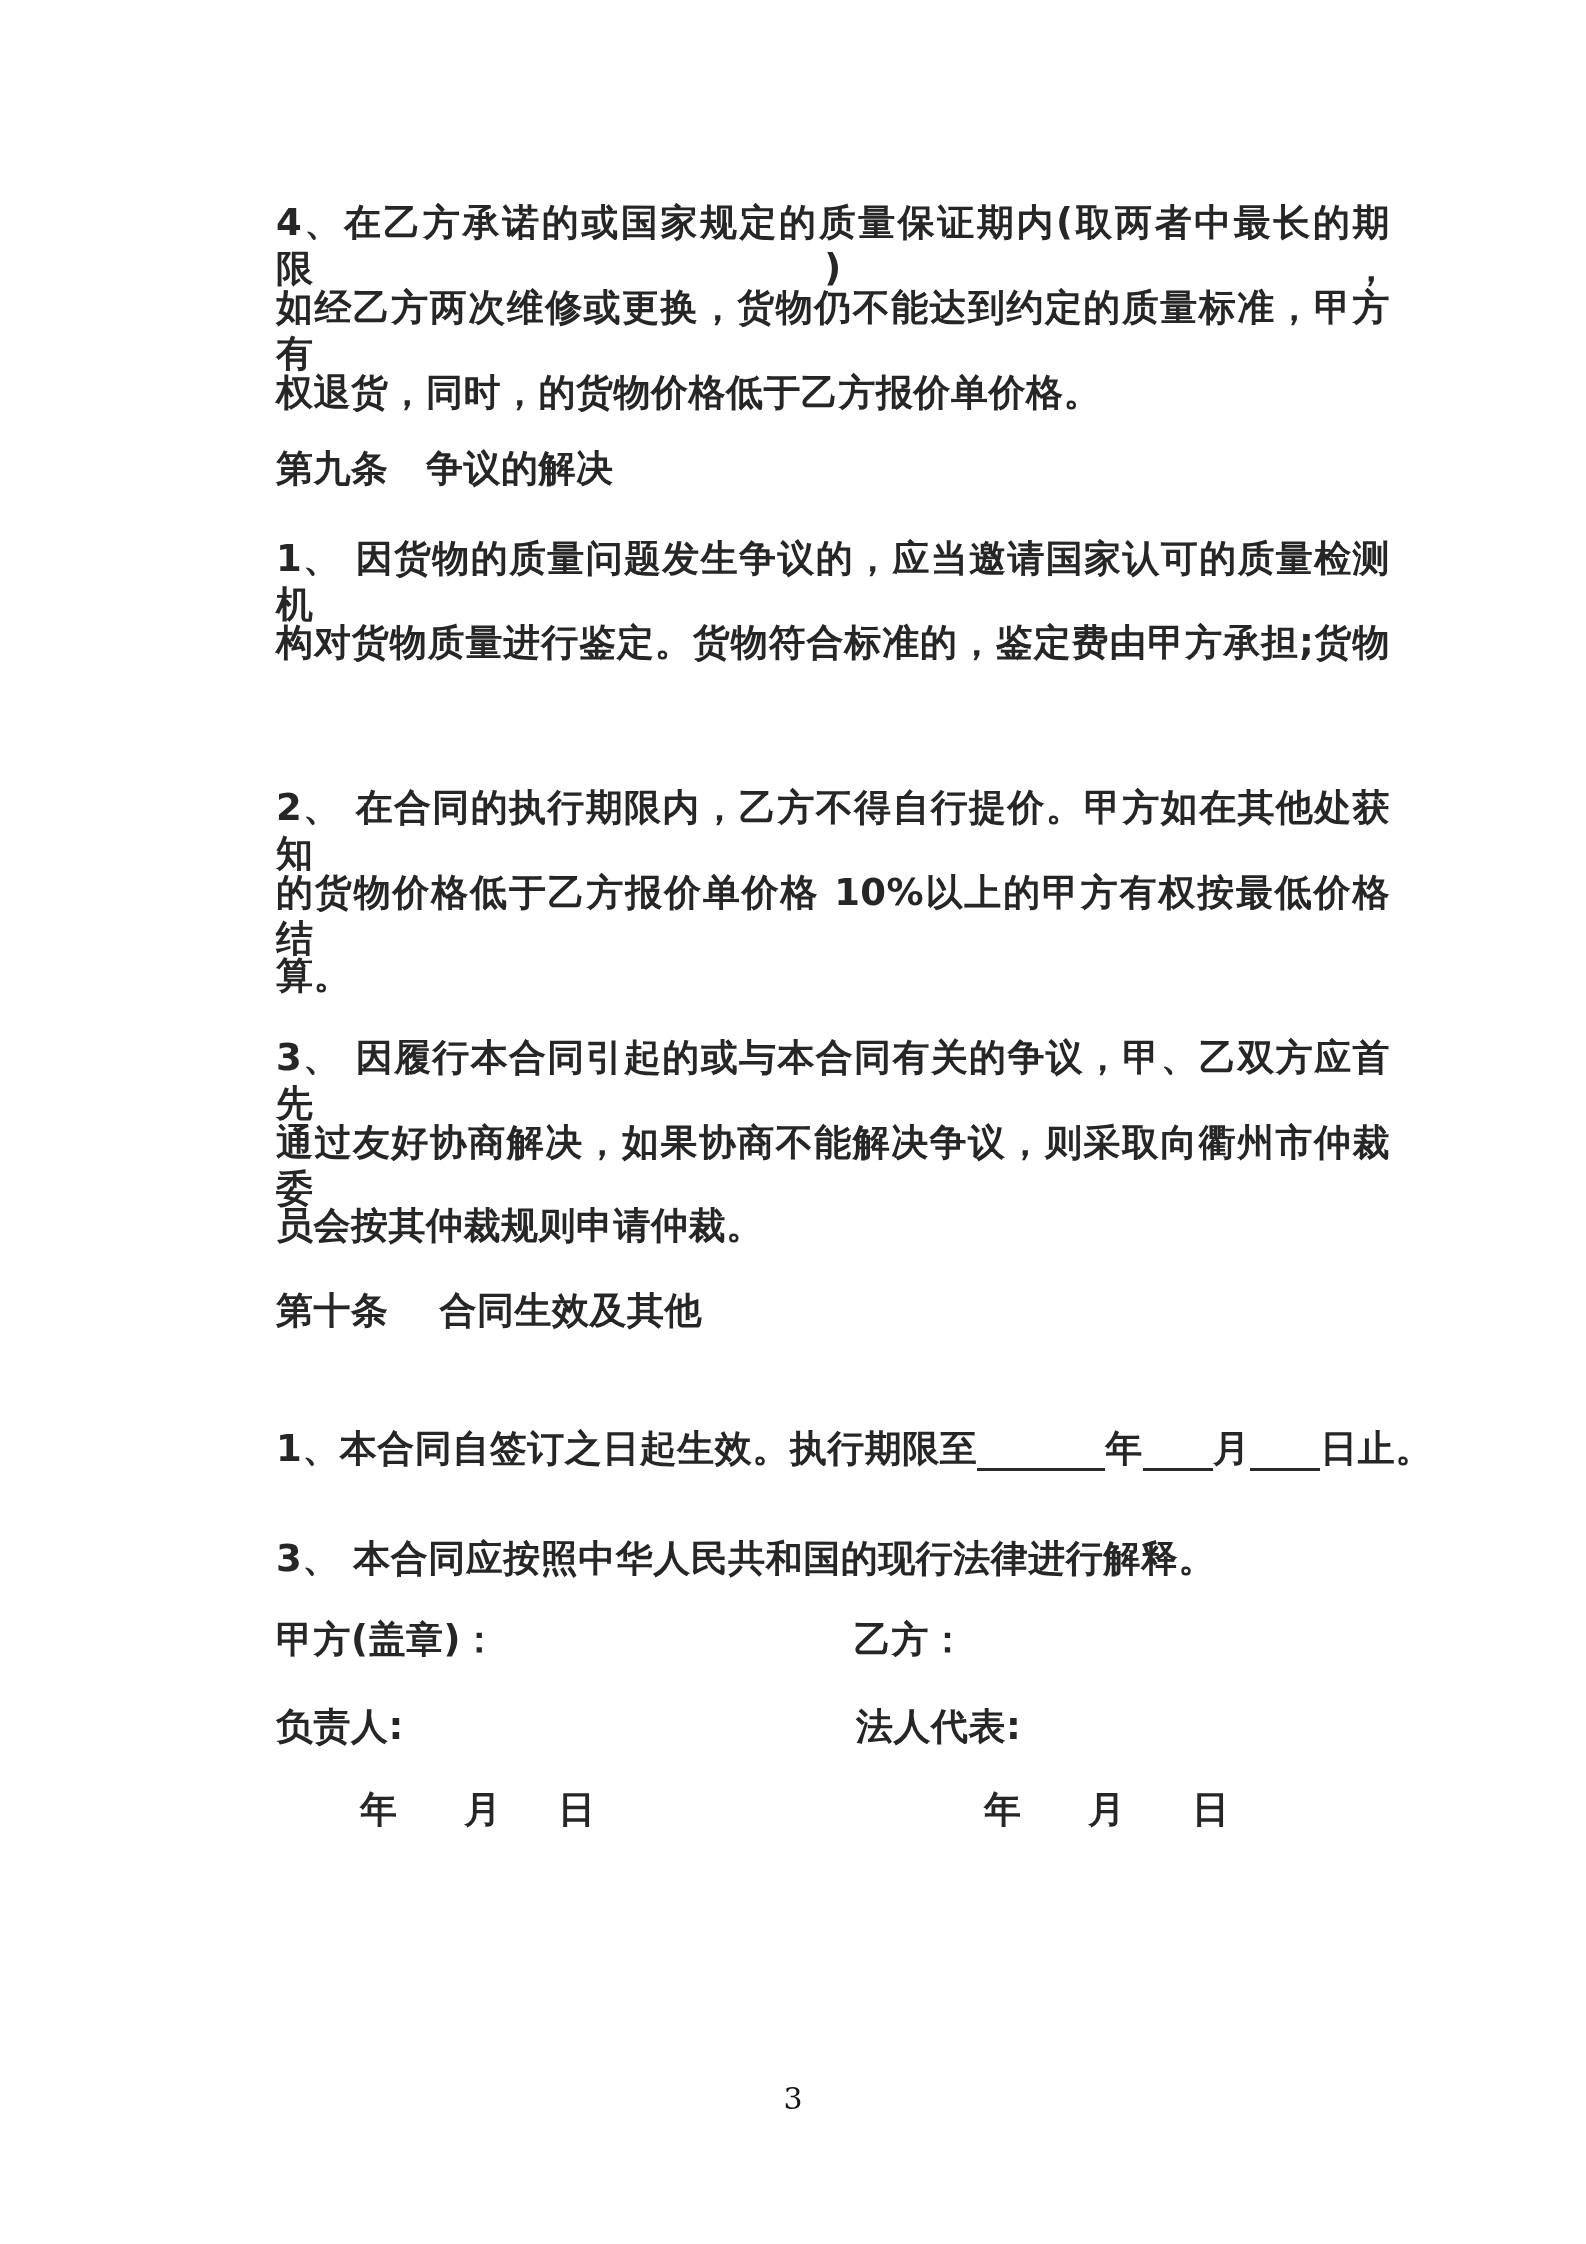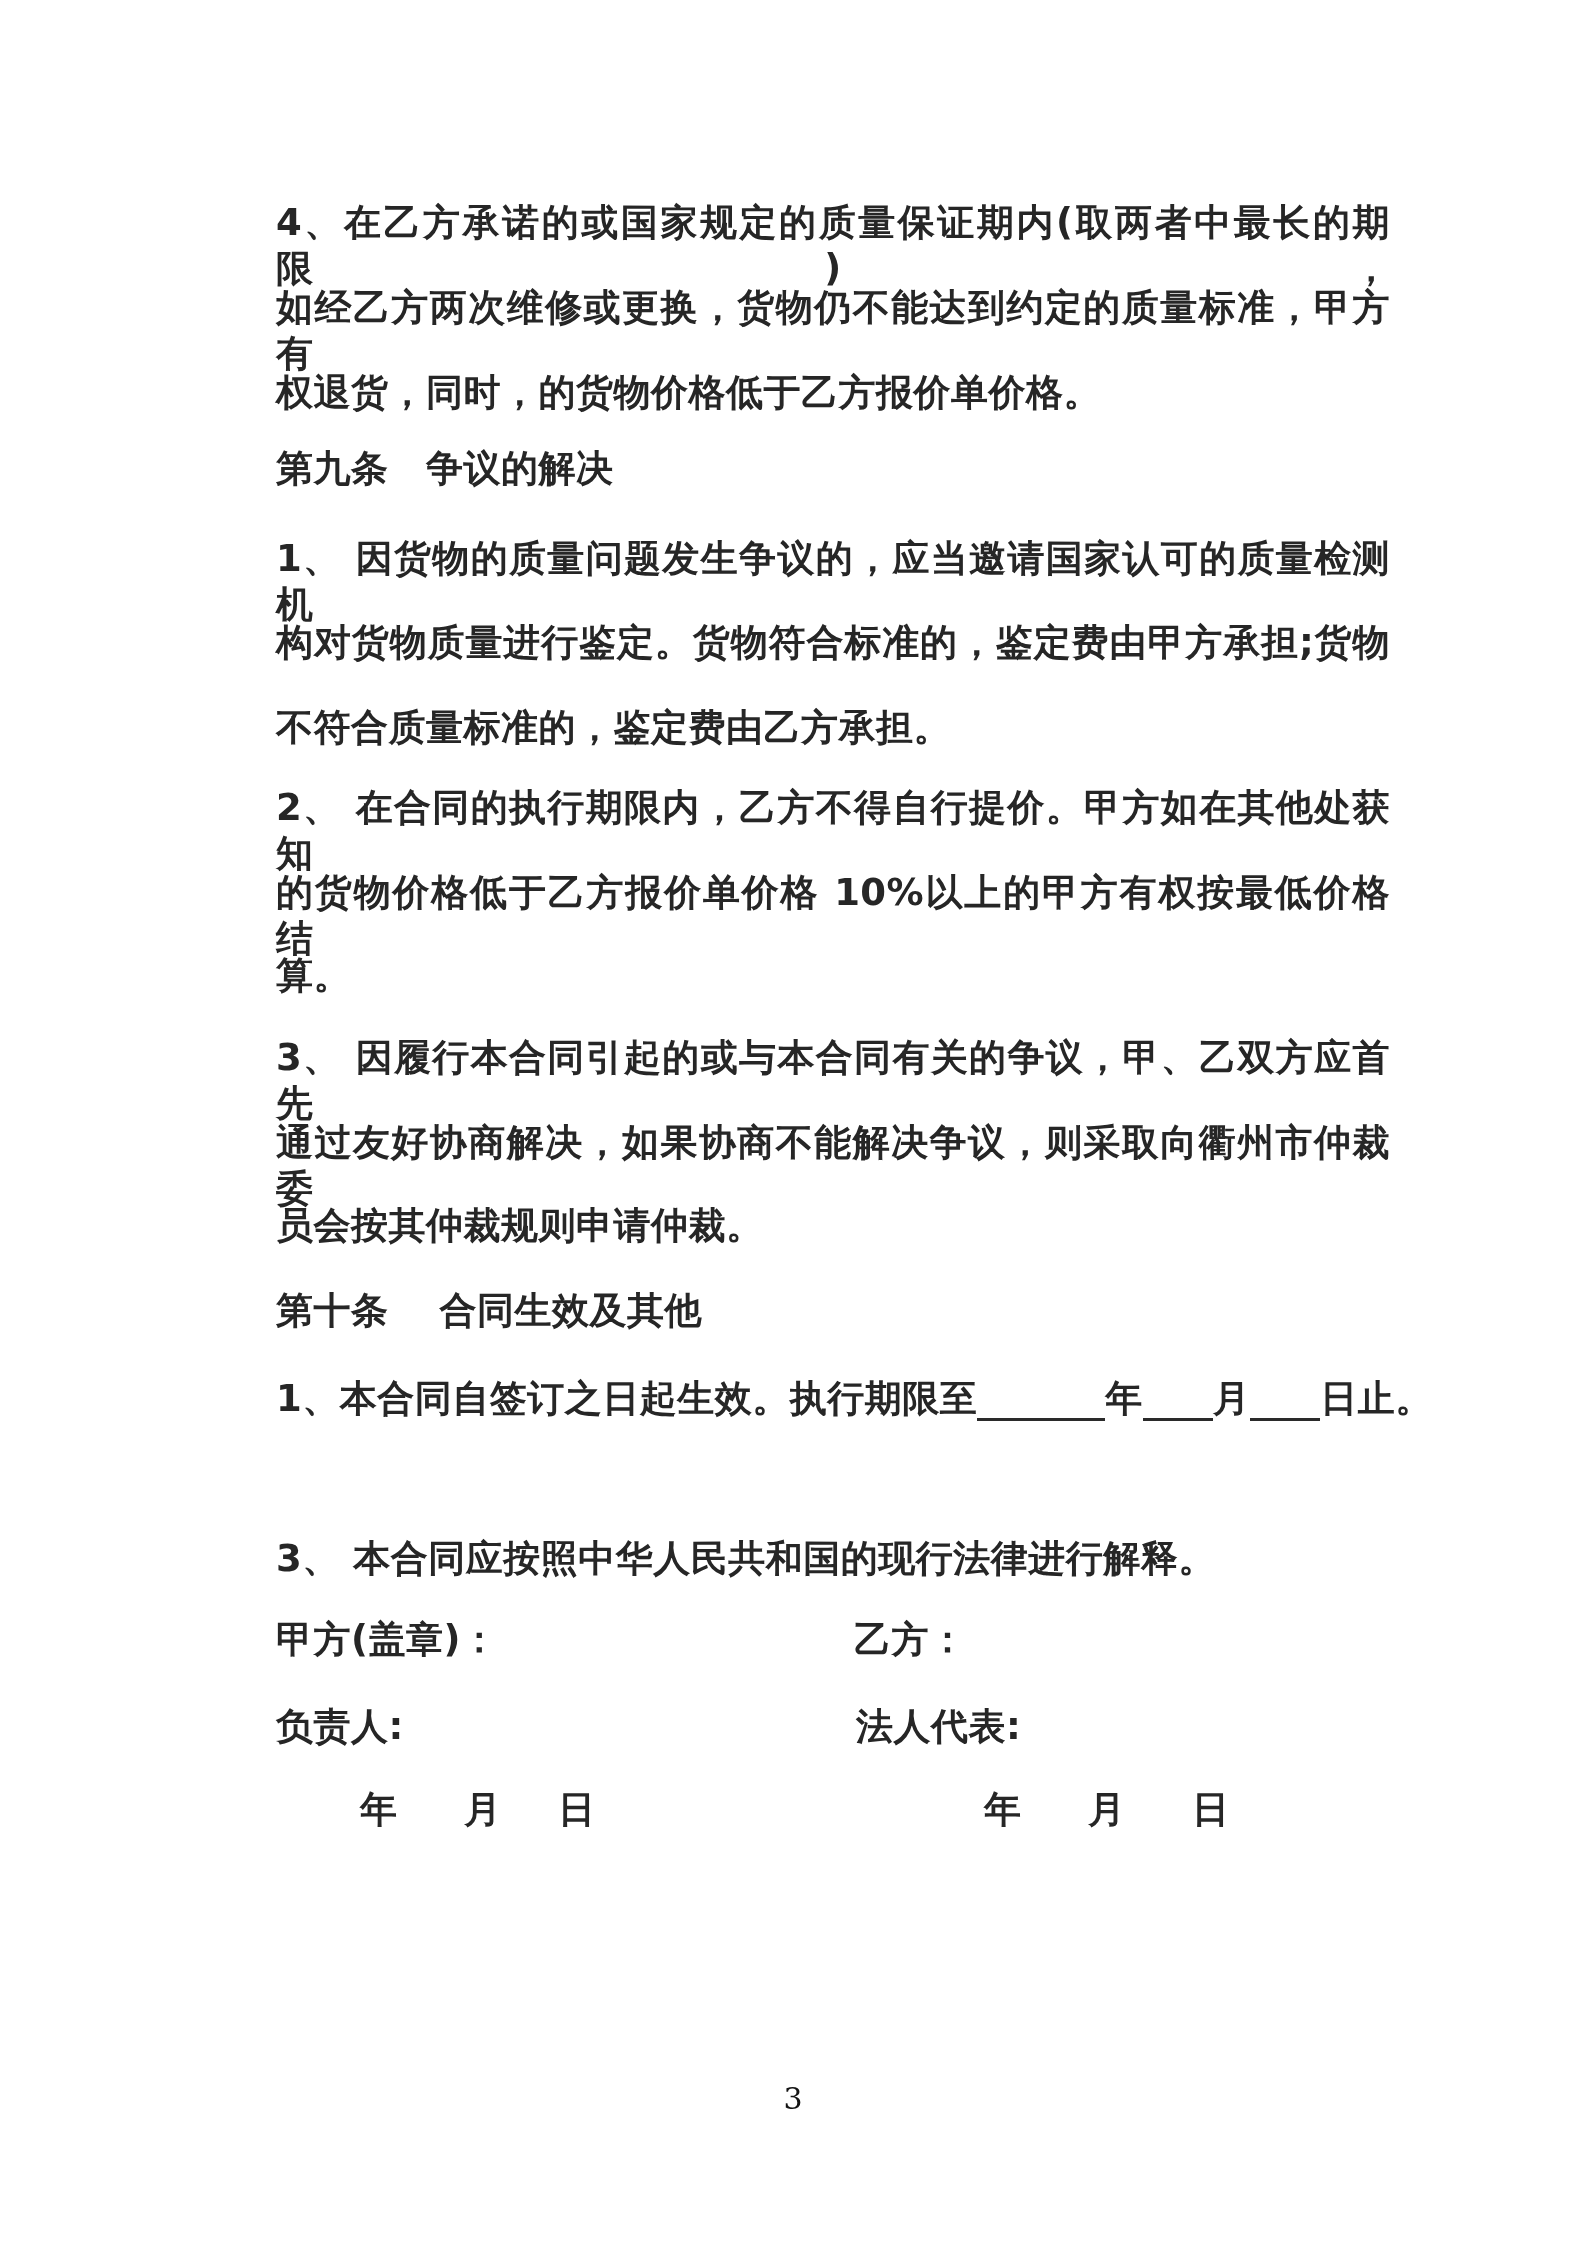--- a/index.html
+++ b/index.html
@@ -49,26 +49,25 @@
 <body>
 
 <div class="page">
   <div class="pagenum">3</div>
 <div class="line justify" style="top: 200px;">4、在乙方承诺的或国家规定的质量保证期内(取两者中最长的期限)，</div>
     <div class="line justify" style="top: 285px;">如经乙方两次维修或更换，货物仍不能达到约定的质量标准，甲方有</div>
     <div class="line" style="top: 370px;">权退货，同时，的货物价格低于乙方报价单价格。</div>
     <div class="line" style="top: 446px;">第九条　争议的解决</div>
     <div class="line justify" style="top: 536px;">1、 因货物的质量问题发生争议的，应当邀请国家认可的质量检测机</div>
     <div class="line justify" style="top: 620px;">构对货物质量进行鉴定。货物符合标准的，鉴定费由甲方承担;货物</div>
-    <div class="line" style="top: 705px;">不符合质量标准的，鉴定费由乙方承担。</div>
     <div class="line justify" style="top: 785px;">2、 在合同的执行期限内，乙方不得自行提价。甲方如在其他处获知</div>
     <div class="line justify" style="top: 870px;">的货物价格低于乙方报价单价格 10%以上的甲方有权按最低价格结</div>
     <div class="line" style="top: 953px;">算。</div>
     <div class="line justify" style="top: 1035px;">3、 因履行本合同引起的或与本合同有关的争议，甲、乙双方应首先</div>
     <div class="line" style="top: 1203px;">员会按其仲裁规则申请仲裁。</div>
     <div class="line justify" style="top: 1120px;">通过友好协商解决，如果协商不能解决争议，则采取向衢州市仲裁委</div>
     <div class="line" style="top: 1288px;">第十条　 合同生效及其他</div>
-    <div class="line" style="top: 1376px; text-align: right;"><span>1、本合同自签订之日起生效。执行期限至</span><span class="blank" style="width: 128px;"></span><span>年</span><span class="blank" style="width: 70px;"></span><span>月</span><span class="blank" style="width: 70px;"></span><span>日止。</span></div>
+    <div class="line" style="top: 1426px; text-align: right;"><span>1、本合同自签订之日起生效。执行期限至</span><span class="blank" style="width: 128px;"></span><span>年</span><span class="blank" style="width: 70px;"></span><span>月</span><span class="blank" style="width: 70px;"></span><span>日止。</span></div>
     <div class="line" style="top: 1536px;">3、 本合同应按照中华人民共和国的现行法律进行解释。</div>
     <div class="line" style="top: 1617px; left: 0px;"><span class="run" style="left: 240px;">甲方(盖章)：</span><span class="run" style="left: 818px;">乙方：</span></div>
     <div class="line" style="top: 1704px; left: 0px;"><span class="run" style="left: 240px;">负责人:</span><span class="run" style="left: 820px;">法人代表:</span></div>
     <div class="line" style="top: 1787px; left: 0px;"><span class="run" style="left: 324px;">年</span><span class="run" style="left: 428px;">月</span><span class="run" style="left: 522px;">日</span><span class="run" style="left: 948px;">年</span><span class="run" style="left: 1052px;">月</span><span class="run" style="left: 1156px;">日</span></div>
   </div>
 
 </body></html>

